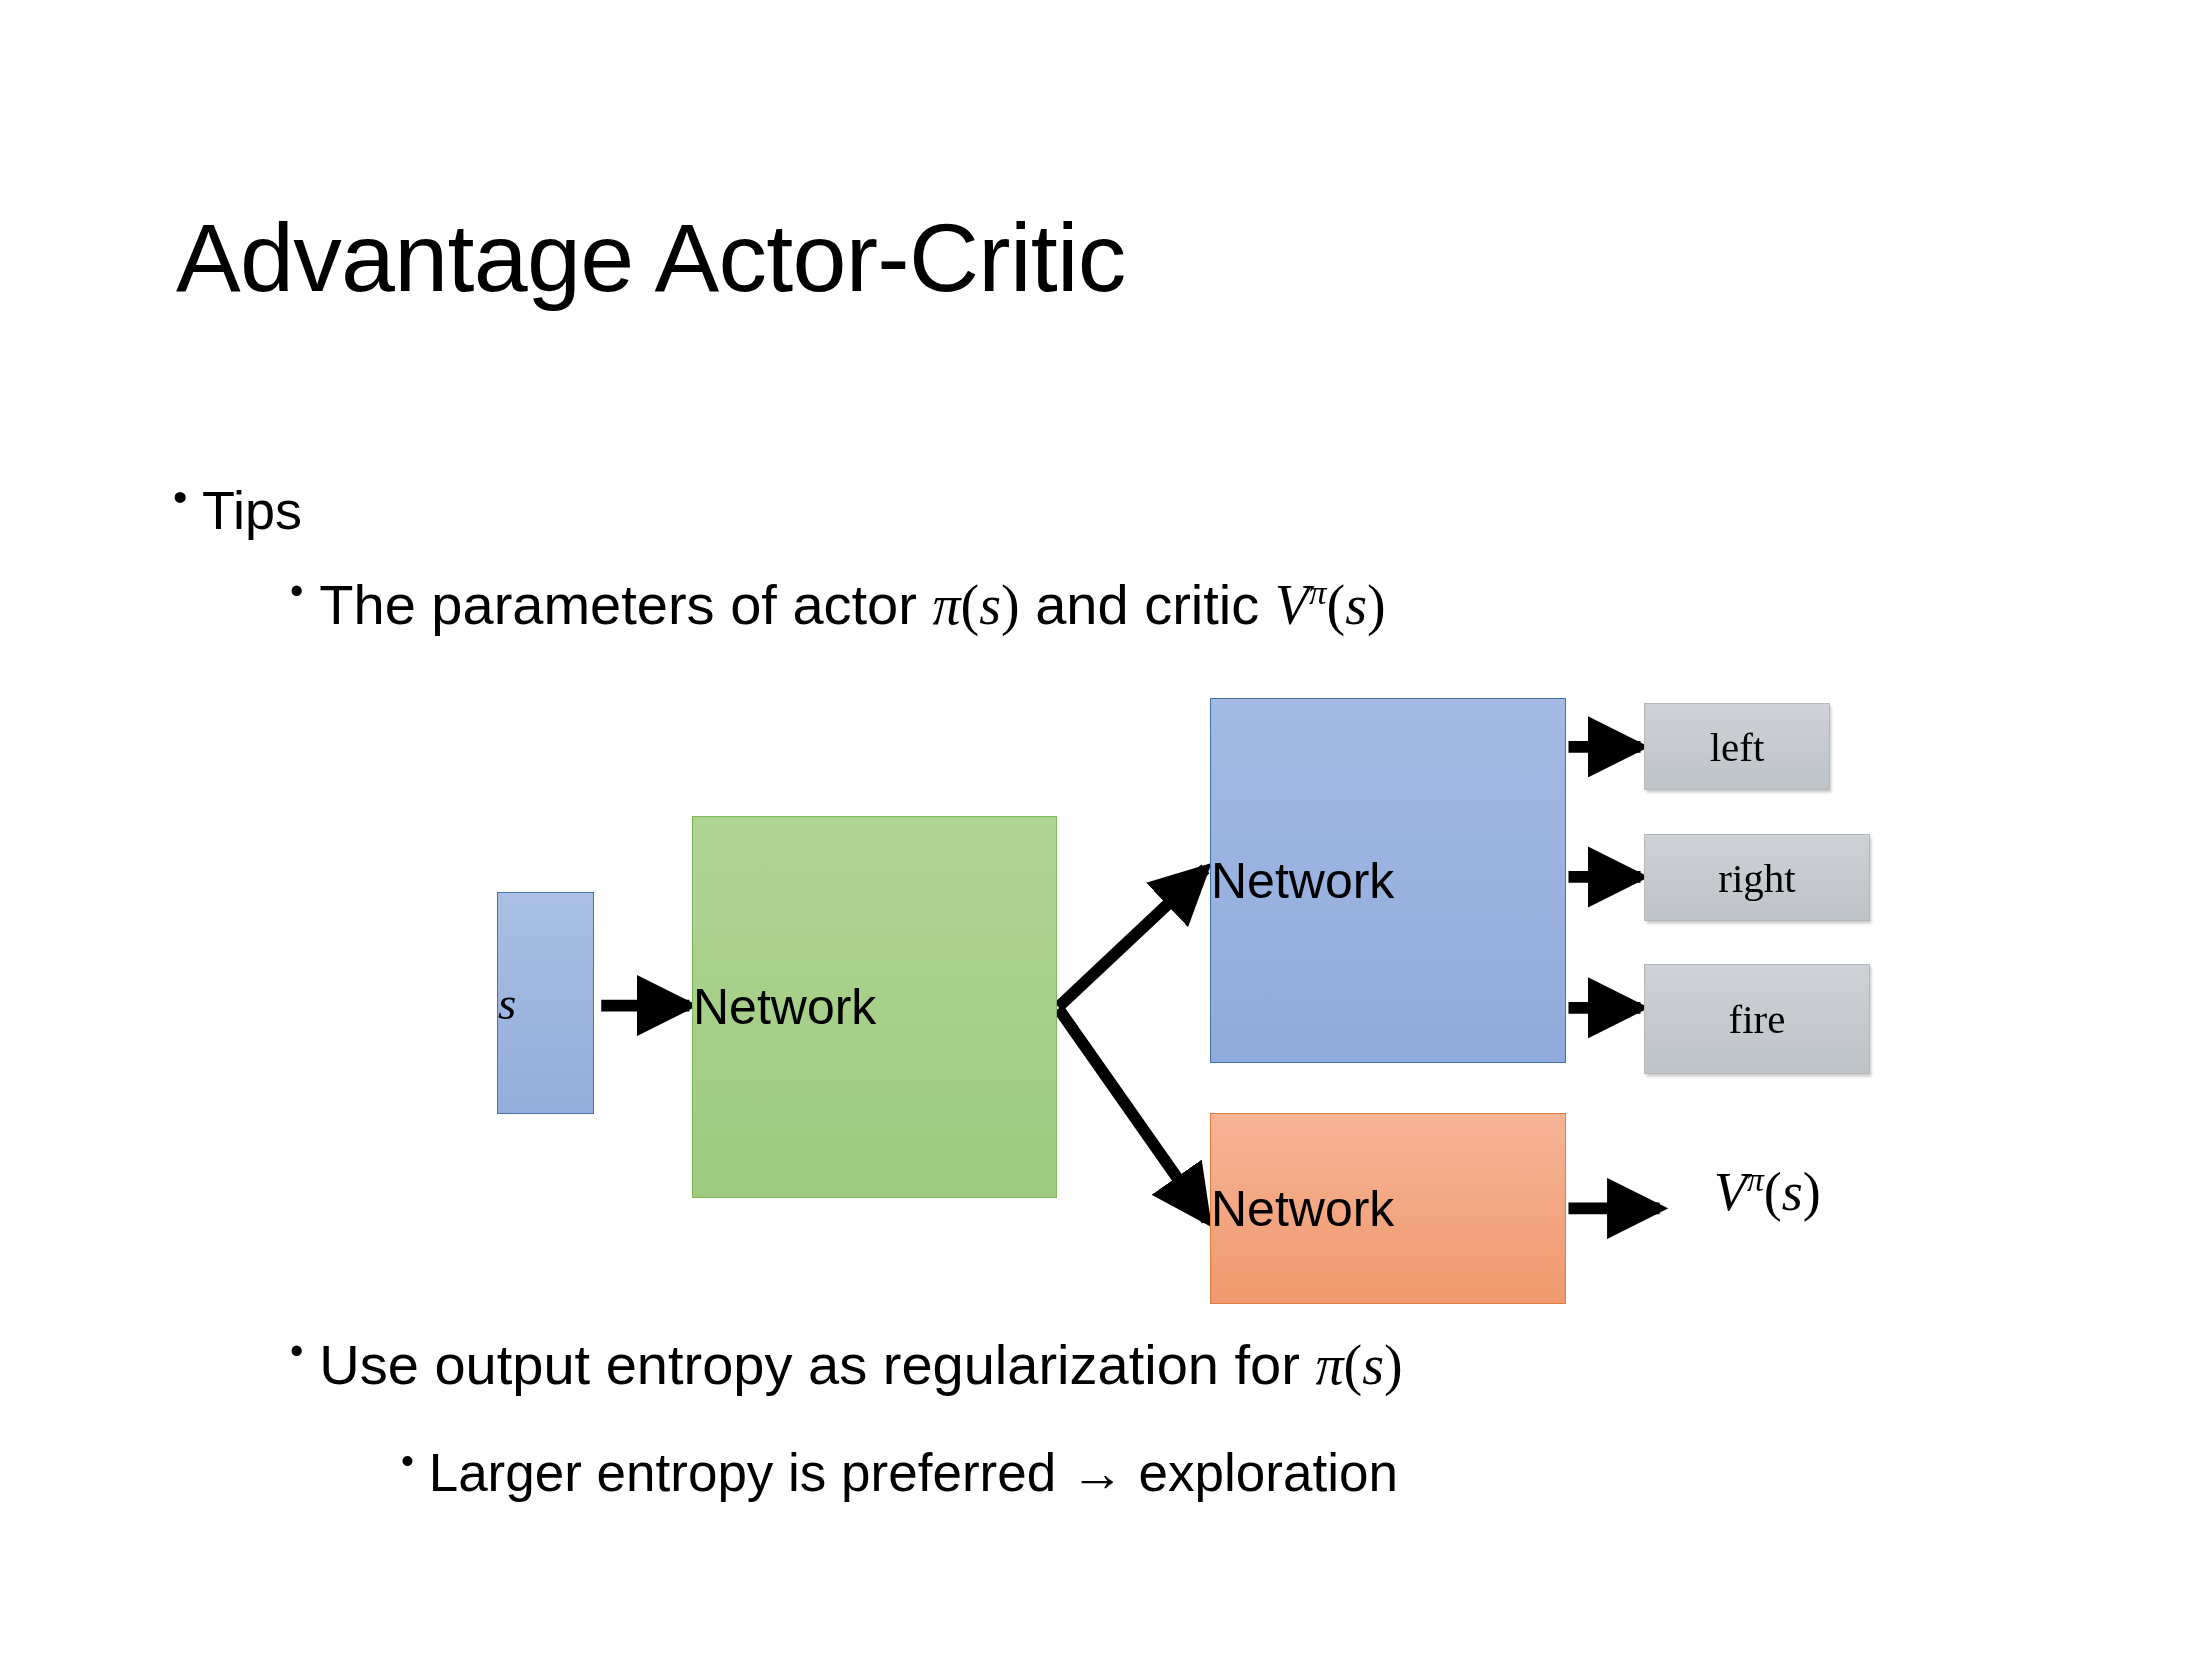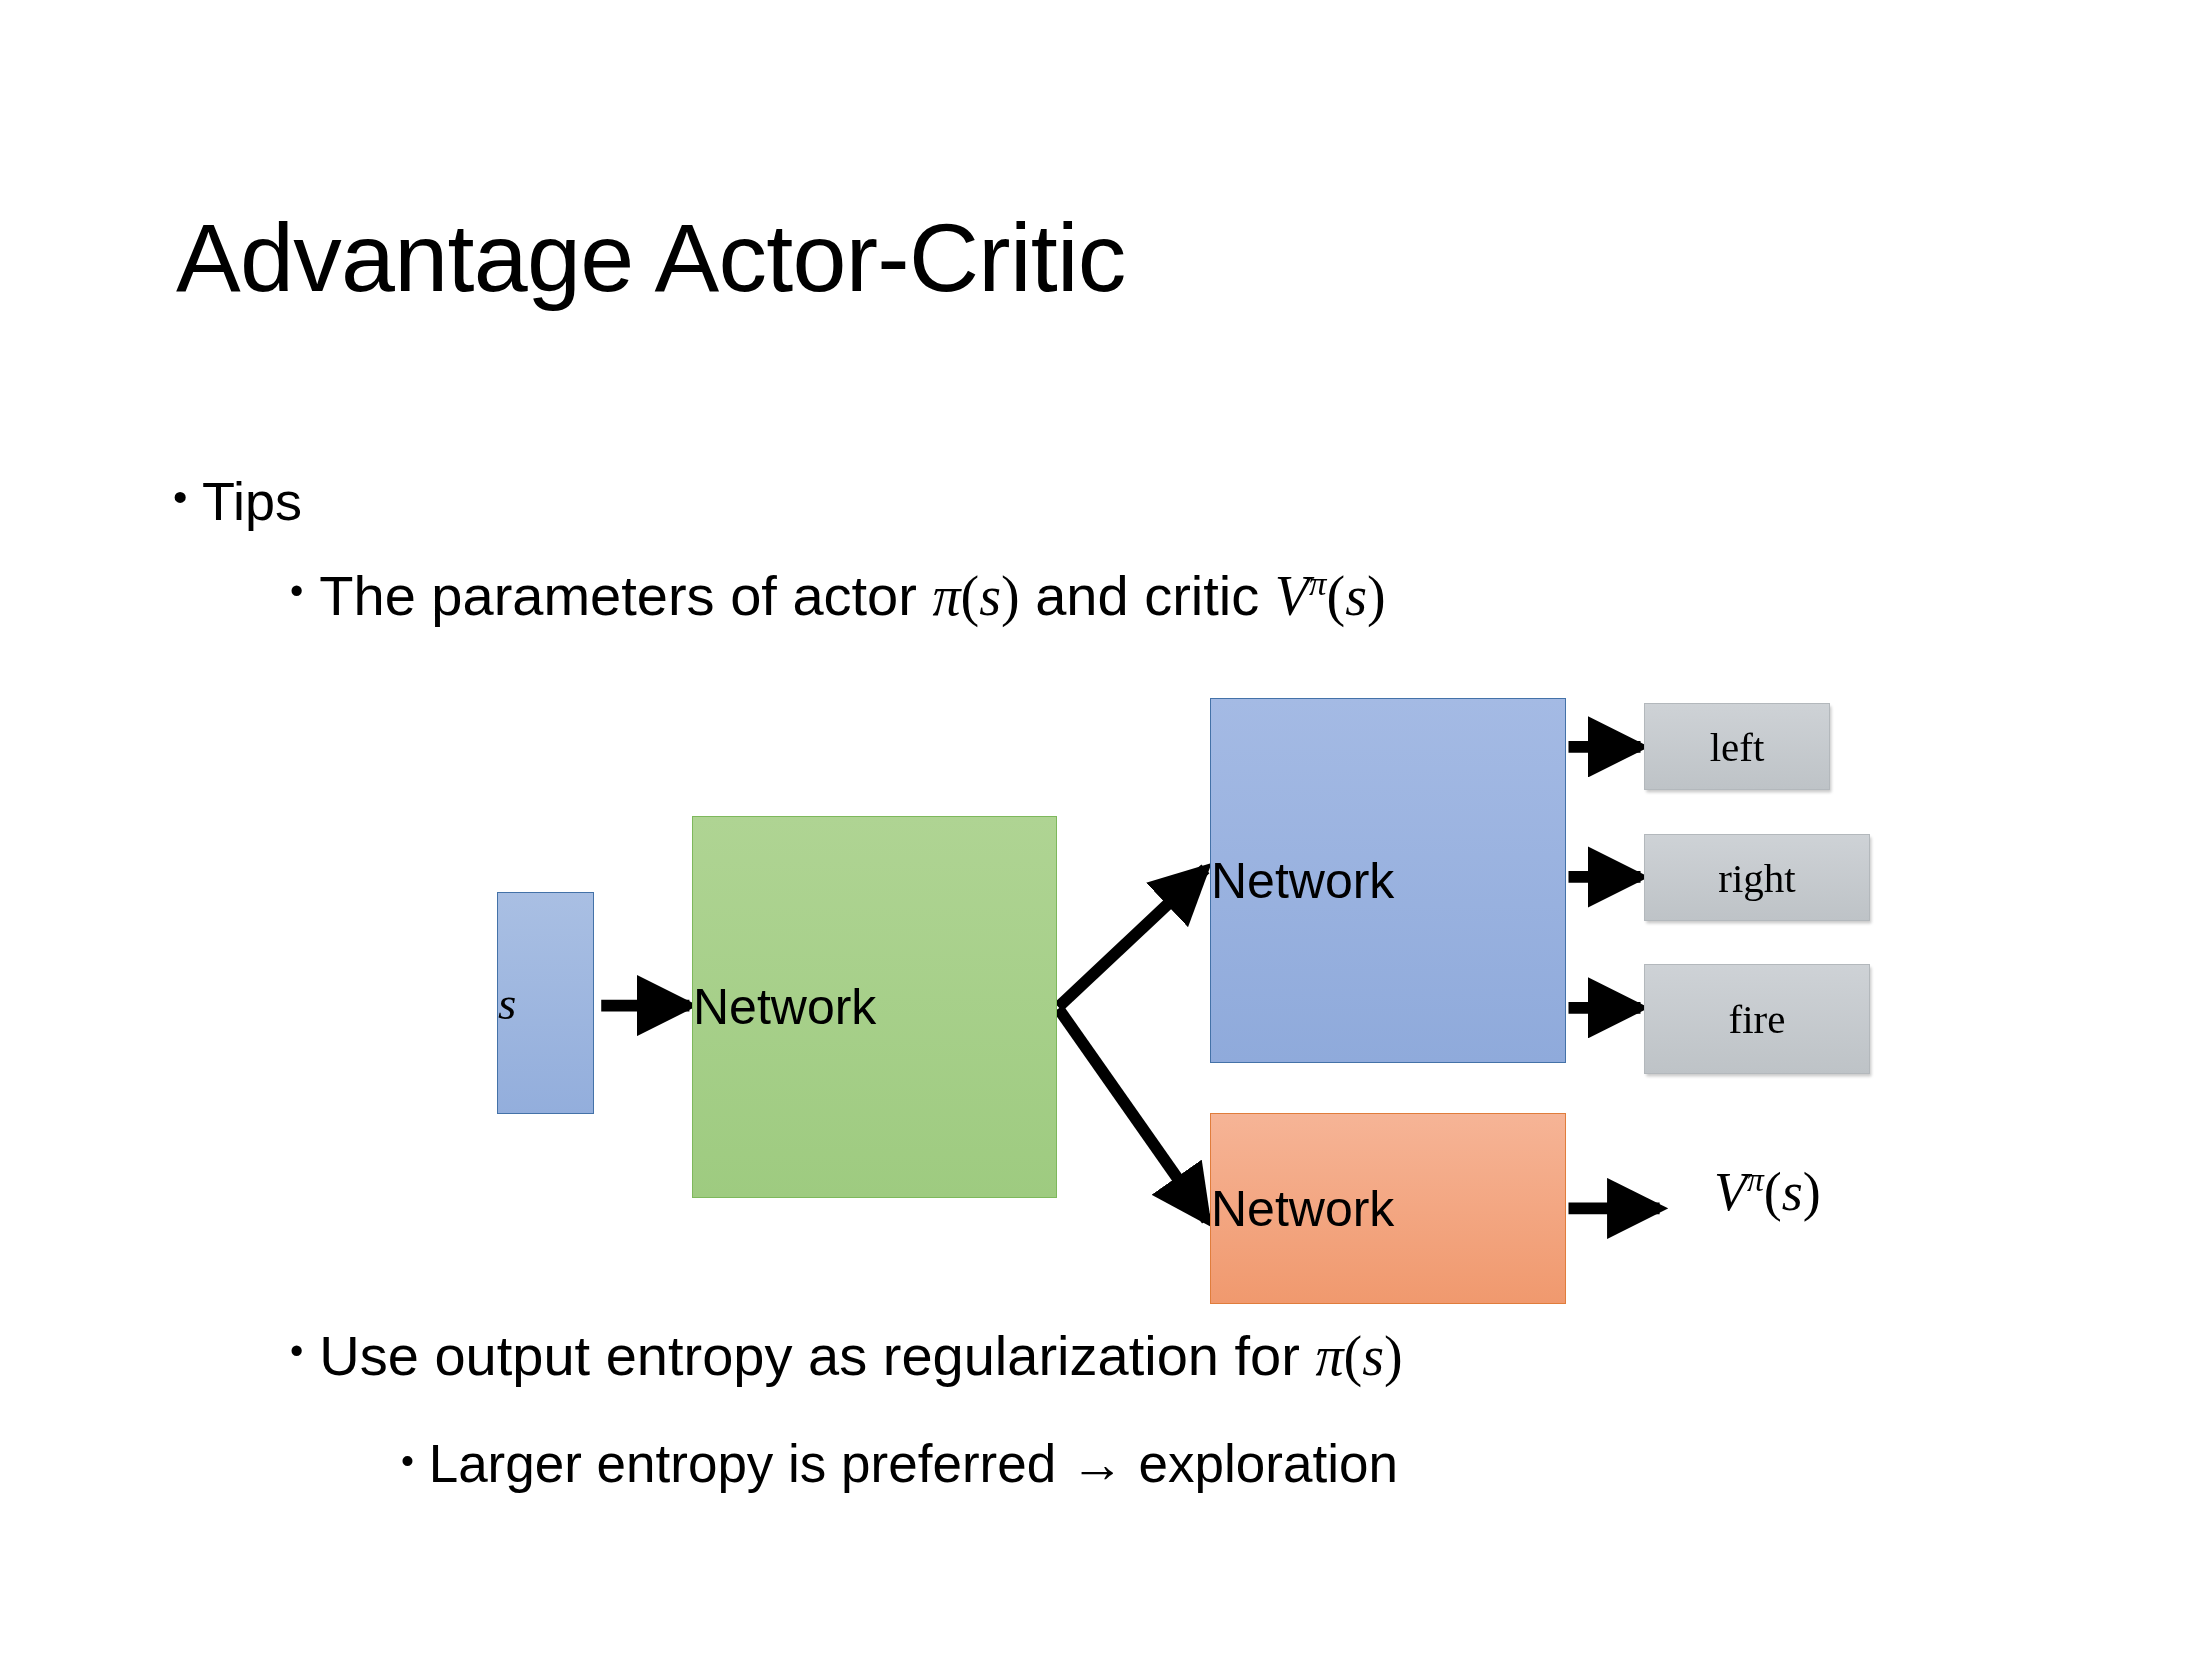--- a/index.html
+++ b/index.html
@@ -39,20 +39,21 @@
   }
   .bullet .dot {
     display: inline-block;
     font-size: 46px;
     line-height: 1;
     margin-right: 14.7px;
     transform: translateY(4.4px);
   }
   .bullet .txt {
     display: inline-block;
+    margin-top: 9px;
   }
 
   .bullet-l1 {
     left: 173px;
     top: 470px;
     font-size: 54px;
   }
   .bullet-l1 .dot { font-size: 41px; transform: translateY(7.4px); }
 
   .bullet-l2 {

